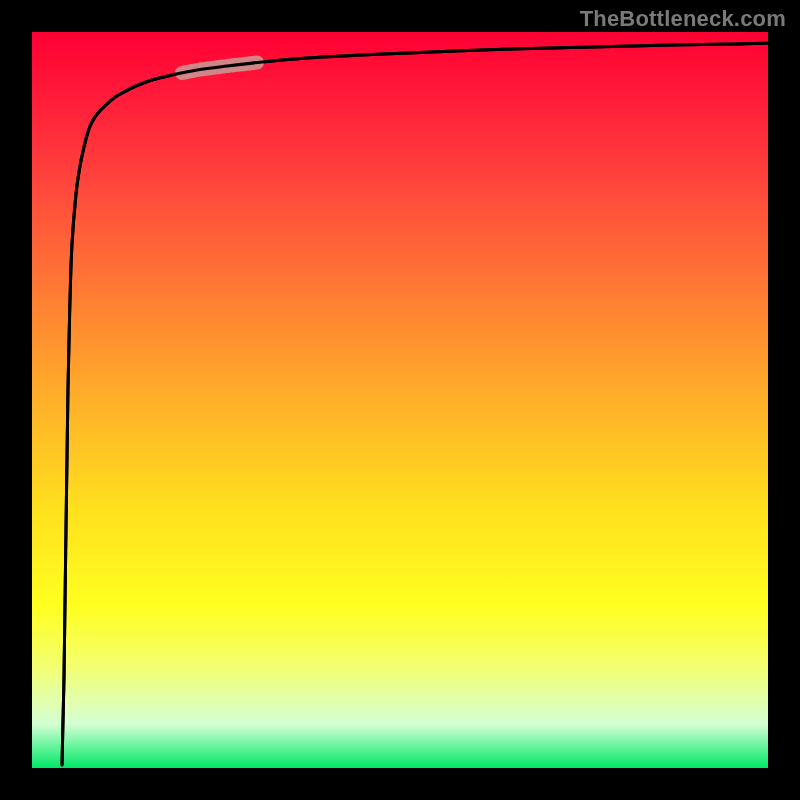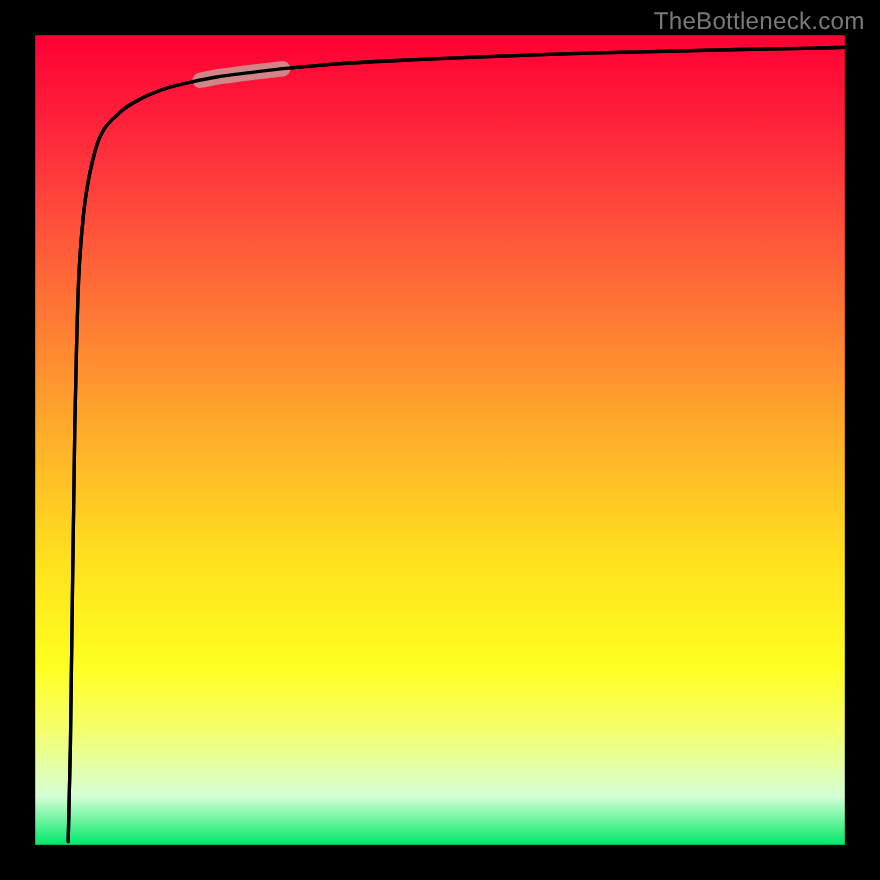--- a/index.html
+++ b/index.html
@@ -40,20 +40,21 @@
   }
   .attribution {
     position: absolute;
     top: 6px;
     right: 14px;
     font-family: Arial, Helvetica, sans-serif;
     font-size: 22px;
     color: #7a7a7a;
     letter-spacing: 0.2px;
     user-select: none;
+    font-weight: bold;
   }
 </style>
 </head>
 <body>
 
 <div class="stage">
   <div class="plot"></div>
   <svg class="curve" viewBox="0 0 736 736" preserveAspectRatio="none">
     <path id="curve-path" d="M 30 733 C 30.36 717.34, 31.28 688.66, 32 646 C 32.72 603.34, 33.28 548.2, 34 496 C 34.72 443.8, 35.28 397.04, 36 356 C 36.72 314.96, 37.28 293.92, 38 268 C 38.72 242.08, 38.92 231.07999999999998, 40 212 C 41.08 192.92000000000002, 42.56 176.04, 44 162 C 45.44 147.96, 46.56 142.46, 48 134 C 49.44 125.54, 50.56 121.12, 52 115 C 53.44 108.88, 54.56 104.5, 56 100 C 57.44 95.5, 58.2 93.42, 60 90 C 61.8 86.58, 63.48 84.06, 66 81 C 68.52 77.94, 71.12 75.7, 74 73 C 76.88 70.3, 78.76 68.34, 82 66 C 85.24 63.66, 88.04 62.16, 92 60 C 95.96 57.84, 98.96 56.16, 104 54 C 109.04 51.84, 113.52 49.98, 120 48 C 126.48 46.02, 131.9 44.8, 140 43 C 148.1 41.2, 155.1 39.62, 165 38 C 174.9 36.38, 183.3 35.44, 195 34 C 206.7 32.56, 215.6 31.44, 230 30 C 244.4 28.56, 257 27.26, 275 26 C 293 24.74, 307.5 24.08, 330 23 C 352.5 21.92, 373 21.08, 400 20 C 427 18.92, 451.2 17.9, 480 17 C 508.8 16.1, 531.2 15.72, 560 15 C 588.8 14.28, 614.8 13.54, 640 13 C 665.2 12.46, 682.72 12.36, 700 12 C 717.28 11.64, 729.52 11.18, 736 11" fill="none" stroke="#000" stroke-width="3" stroke-linecap="round" stroke-linejoin="round"></path>
     <path id="highlight-path" d="M 150 41 C 150.5625 40.8875, 152 40.6, 153.125 40.375 C 154.25 40.15, 155.125 39.975, 156.25 39.75 C 157.375 39.525, 158.25 39.35, 159.375 39.125 C 160.5 38.9, 161.375 38.71750000000001, 162.5 38.5 C 163.625 38.28249999999999, 164.5 38.09666666666663, 165.625 37.91666666666663 C 166.75 37.73666666666663, 167.625 37.649999999999984, 168.75 37.5 C 169.875 37.350000000000016, 170.75 37.23333333333338, 171.875 37.08333333333337 C 173 36.933333333333366, 173.875 36.816666666666634, 175 36.66666666666663 C 176.125 36.51666666666662, 177 36.399999999999984, 178.125 36.25 C 179.25 36.100000000000016, 180.125 35.98333333333338, 181.25 35.83333333333337 C 182.375 35.683333333333366, 183.25 35.566666666666634, 184.375 35.41666666666663 C 185.5 35.26666666666662, 186.375 35.149999999999984, 187.5 35 C 188.625 34.850000000000016, 189.5 34.73333333333338, 190.625 34.58333333333337 C 191.75 34.433333333333366, 192.625 34.310238095238056, 193.75 34.16666666666663 C 194.875 34.0230952380952, 195.75 33.91857142857147, 196.875 33.785714285714334 C 198 33.6528571428572, 198.875 33.557142857142885, 200 33.428571428571445 C 201.125 33.300000000000004, 202 33.199999999999996, 203.125 33.071428571428555 C 204.25 32.942857142857115, 205.125 32.842857142857085, 206.25 32.714285714285666 C 207.375 32.585714285714246, 208.25 32.48571428571431, 209.375 32.35714285714289 C 210.5 32.22857142857147, 211.375 32.12857142857144, 212.5 32 C 213.625 31.87142857142856, 214.5 31.77142857142853, 215.625 31.64285714285711 C 216.75 31.51428571428569, 217.625 31.414285714285754, 218.75 31.285714285714334 C 219.875 31.157142857142915, 220.75 31.057142857142885, 221.875 30.928571428571445 C 223 30.800000000000004, 224.4375 30.635714285714275, 225 30.571428571428555" fill="none" stroke="#cf8c8c" stroke-width="14" stroke-linecap="round" stroke-linejoin="round" opacity="0.95"></path>

